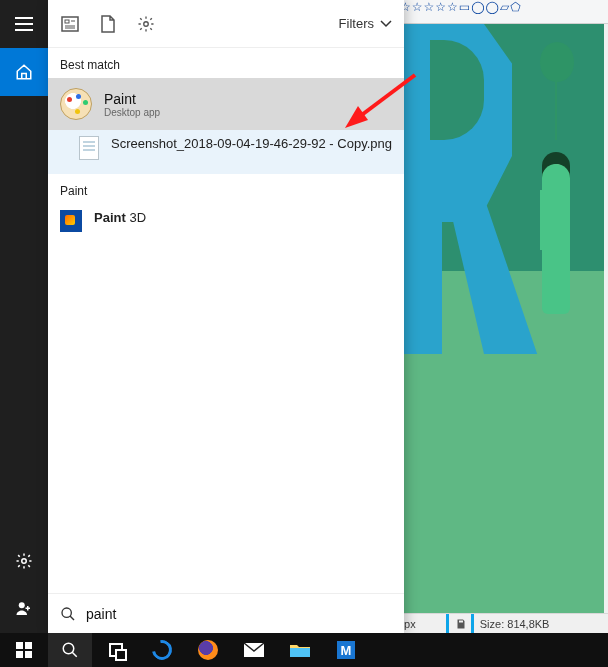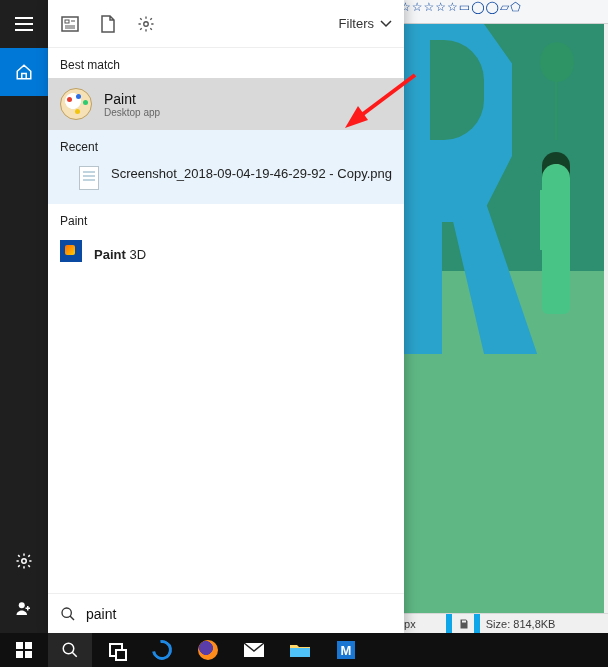--- a/index.html
+++ b/index.html
@@ -12,21 +12,21 @@
     .bg-canvas { position:absolute; top:24px; left:392px; right:4px; bottom:54px; background:linear-gradient(to bottom,#2d8f6f 0%,#2d8f6f 42%,#5fb884 42%,#5fb884 100%); overflow:hidden; }
     .bg-canvas .big-r { position:absolute; left:8px; top:0; width:140px; height:330px; background:#2aa3cc; clip-path:polygon(0 0,60% 0,80% 12%,80% 40%,62% 55%,98% 100%,60% 100%,38% 60%,30% 60%,30% 100%,0 100%); }
     .bg-canvas .big-r::after { content:""; position:absolute; left:30px; top:16px; width:54px; height:100px; background:#2d8f6f; border-radius:0 40px 40px 0; }
     .bg-canvas .balloon { position:absolute; right:30px; top:18px; width:34px; height:40px; background:#2e9466; border-radius:50% 50% 48% 48%; }
     .bg-canvas .balloon::after { content:""; position:absolute; left:15px; top:38px; width:2px; height:60px; background:#2e9466; }
     .bg-canvas .person { position:absolute; right:34px; top:140px; width:28px; height:150px; background:#49c487; border-radius:14px 14px 6px 6px; }
     .bg-canvas .hair { position:absolute; right:34px; top:128px; width:28px; height:30px; background:#144028; border-radius:14px 14px 0 0; }
     .bg-canvas .face { position:absolute; right:40px; top:140px; width:15px; height:18px; background:#e9c6a5; border-radius:50%; }
     .bg-canvas .arm { position:absolute; right:56px; top:166px; width:8px; height:60px; background:#49c487; }
     .bg-status { position:absolute; left:392px; right:0; bottom:34px; height:20px; background:#f0f0f0; border-top:1px solid #d8d8d8; font-size:11px; color:#3a3a3a; display:flex; align-items:flex-start;gap:24px; }
-    .bg-status span { padding:0 6px; border-left:6px solid #0ea5e9; display:flex; align-items:center; gap:4px; height:100%; }
+    .bg-status span { padding:0 6px; border-left:3px solid #0ea5e9; display:flex; align-items:center; gap:4px; height:100%; }
     .bg-status span:first-child { border-left:none; }
 
     
     .rail { position:absolute; left:0; top:0; width:48px; bottom:34px; background:#1f1f1f; display:flex; flex-direction:column; align-items:center; color:#fff; }
     .rail .rail-btn { width:48px; height:48px; display:flex; align-items:center; justify-content:center; cursor:pointer; }
     .rail .rail-btn.home { background:#0078d7; }
     .rail .spacer { flex:1; }
 
     
     .panel { position:absolute; left:48px; top:0; width:356px; bottom:34px; background:#fff; box-shadow:2px 0 12px rgba(0,0,0,0.25); display:flex; flex-direction:column; }
@@ -38,21 +38,21 @@
     .best-match { display:flex; align-items:center; gap:12px; padding:10px 12px; background:#d9d9d9; cursor:pointer; }
     .paint-ico { width:32px; height:32px; border-radius:50%; background:radial-gradient(circle at 40% 40%, #fff 0 30%, #f6e0b5 32% 100%); border:1px solid #bfa060; position:relative; }
     .paint-ico::before{content:"";position:absolute;left:6px;top:8px;width:5px;height:5px;background:#e63b2e;border-radius:50%;box-shadow:9px -3px 0 #2e6fe6,16px 3px 0 #2ecc71,8px 12px 0 #f1c40f;}
     .bm-text .t1 { font-size:14px; color:#111; }
     .bm-text .t2 { font-size:10px; color:#666; }
     .recent-box { background:#e9f3fb; padding-bottom:8px; }
     .recent-item { display:flex; align-items:flex-start; gap:12px; padding:6px 12px; cursor:pointer;justify-content:flex-end; }
     .doc-ico { width:20px; height:24px; border:1px solid #b8c4cc; background:#fff; position:relative; flex:0 0 20px; }
     .doc-ico::after { content:""; position:absolute; left:3px; top:4px; right:3px; height:12px; background:repeating-linear-gradient(#c0d4e0 0 2px,transparent 2px 4px); }
     .recent-item .fname { font-size:13px; color:#222; line-height:1.3; }
-    .apps-item { display:flex; align-items:flex-end; gap:12px; padding:6px 12px; cursor:pointer; }
+    .apps-item { display:flex; align-items:flex-start; gap:12px; padding:6px 12px; cursor:pointer; }
     .p3d-ico { width:22px; height:22px; background:#0b4aa2; position:relative; }
     .p3d-ico::after { content:""; position:absolute; left:5px; top:5px; width:10px; height:10px; background:linear-gradient(135deg,#ff6a00,#ffcc00); border-radius:2px; }
     .apps-item .label { font-size:13px; color:#222; }
     .apps-item .label b { font-weight:600; }
     .panel-flex { flex:1; }
     .search-box { height:40px; display:flex; align-items:center; gap:10px; padding:0 12px; border-top:1px solid #eee; color:#333; }
     .search-box input { border:none; outline:none; font-size:14px; flex:1; background:transparent; color:#111; }
 
     
     .arrow { position:absolute; left:340px; top:70px; pointer-events:none; }
@@ -158,21 +158,20 @@
   <div class="sec-head">Best match</div>
   <div class="best-match">
     <div class="paint-ico"></div>
     <div class="bm-text">
       <div class="t1">Paint</div>
       <div class="t2">Desktop app</div>
     </div>
   </div>
 
   <div class="recent-box">
-    <div class="sec-head">Recent</div>
     <div class="recent-item">
       <div class="doc-ico"></div>
       <div class="fname">Screenshot_2018-09-04-19-46-29-92 - Copy.png</div>
     </div>
   </div>
 
   <div class="sec-head">Paint</div>
   <div class="apps-item">
     <div class="p3d-ico"></div>
     <div class="label"><b>Paint</b><span> 3D</span></div>

